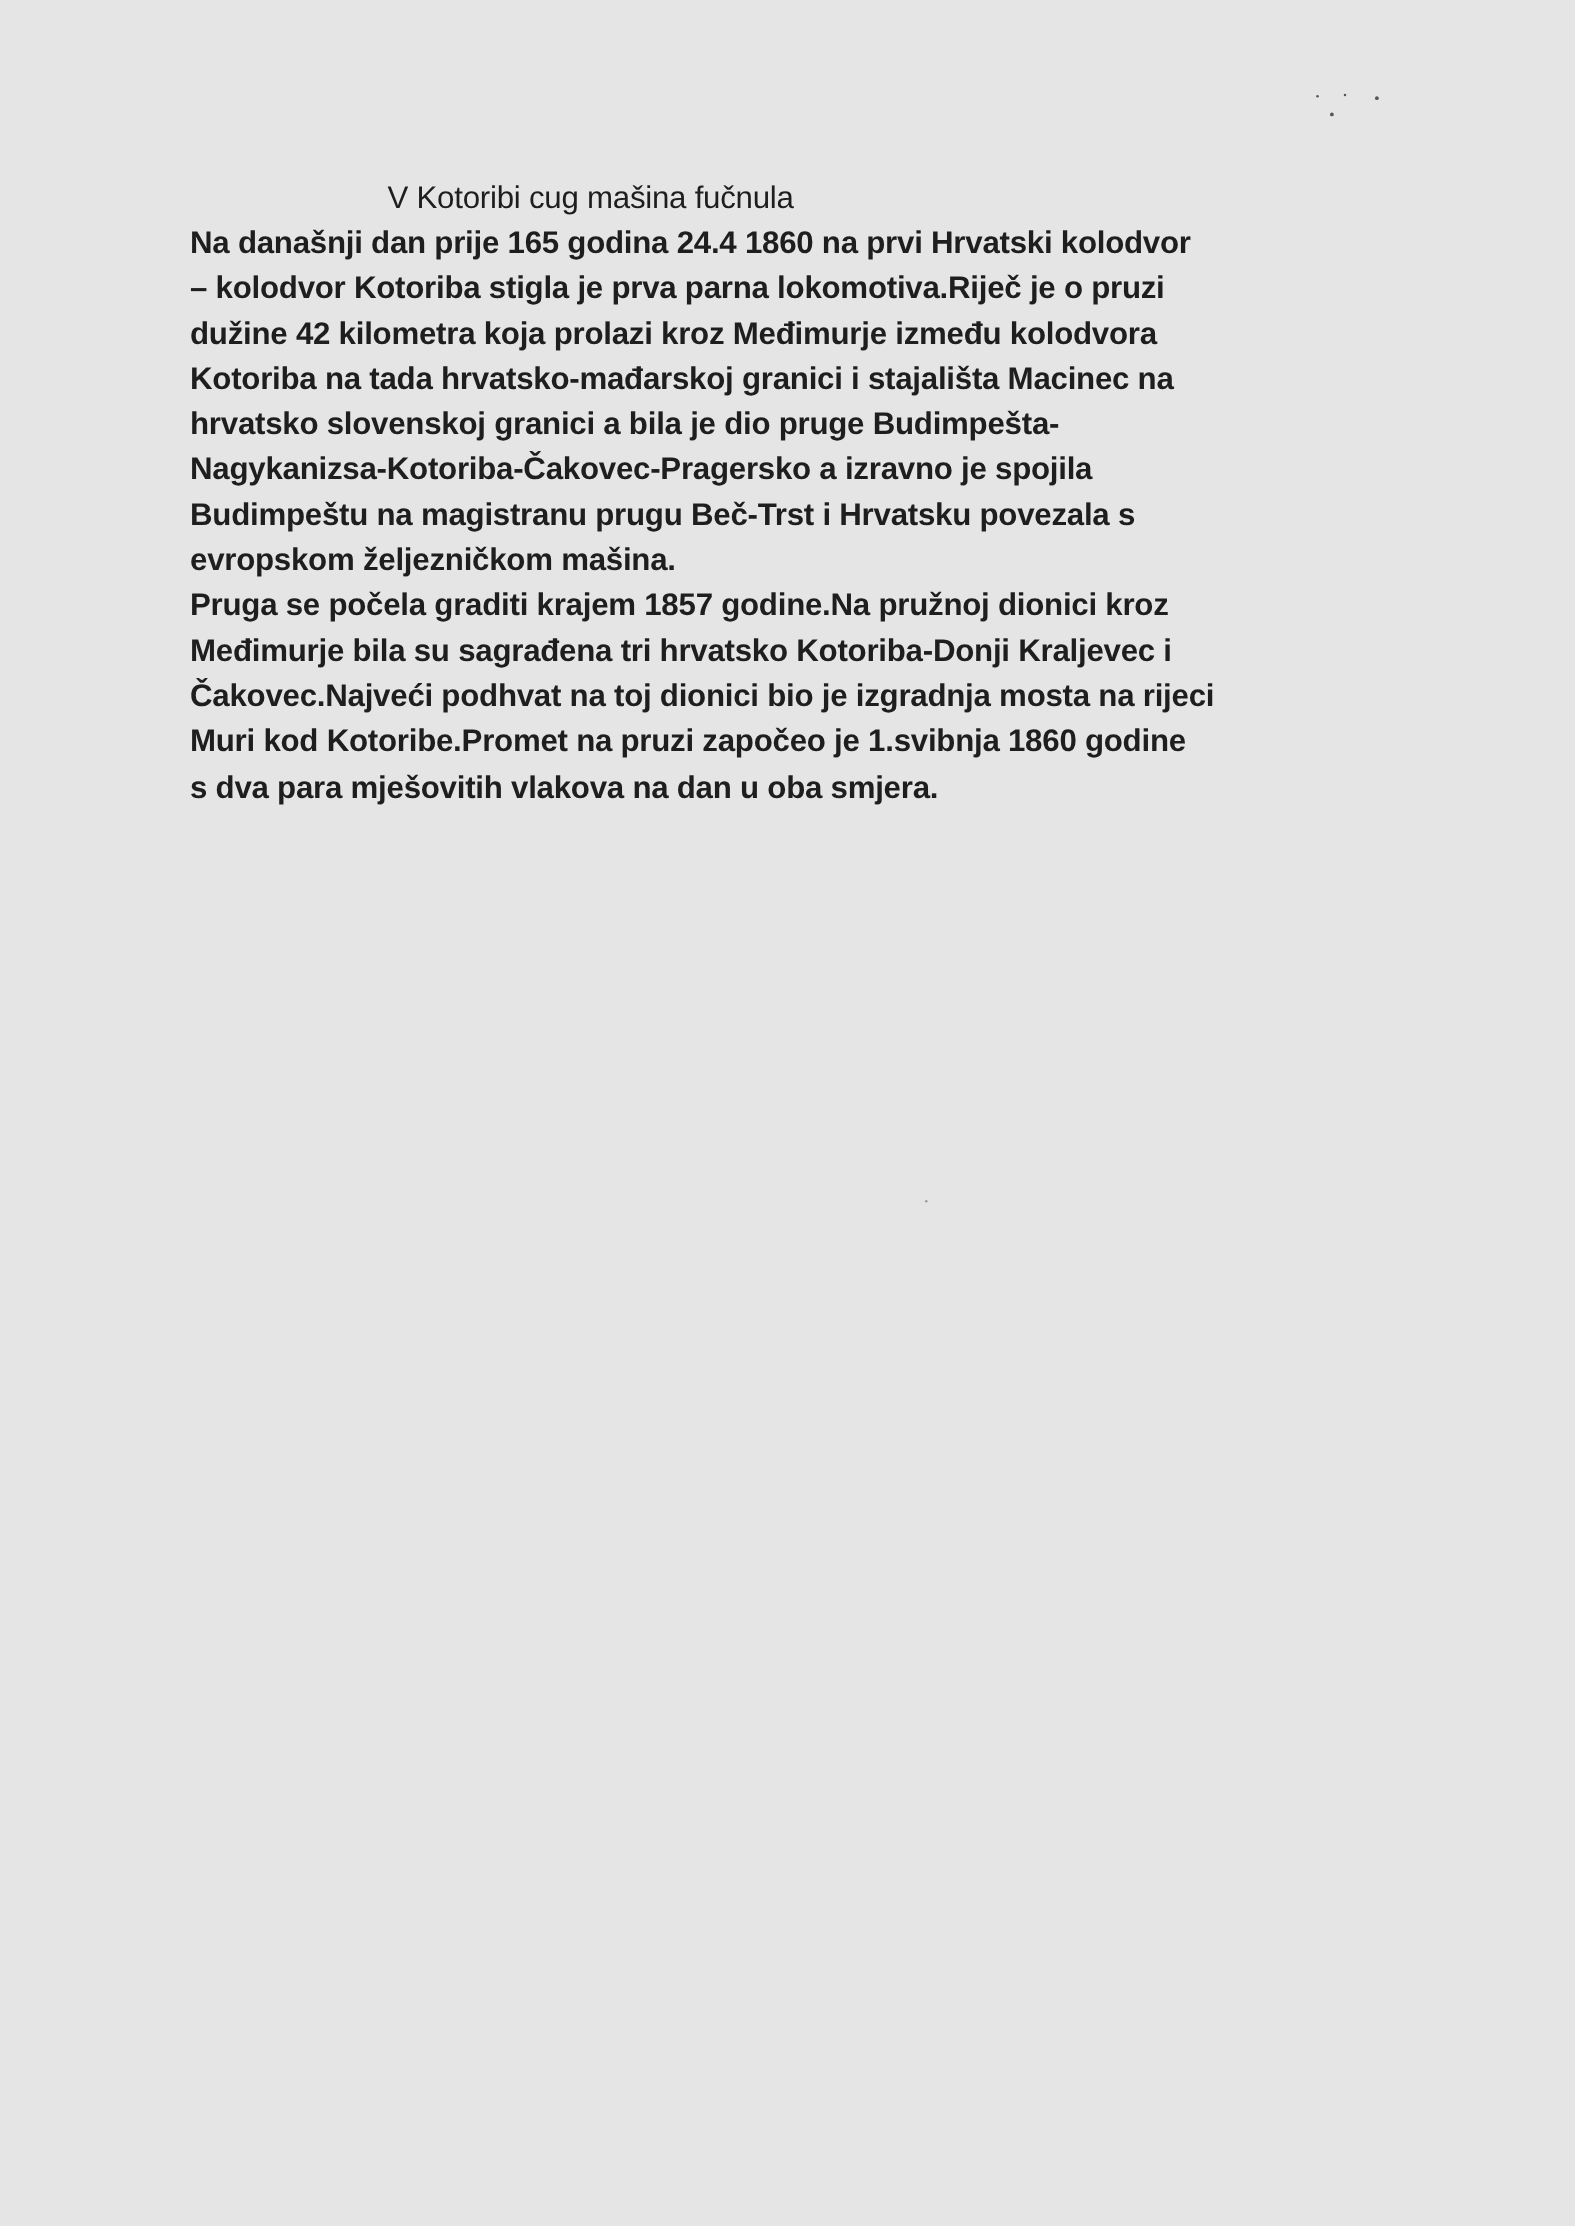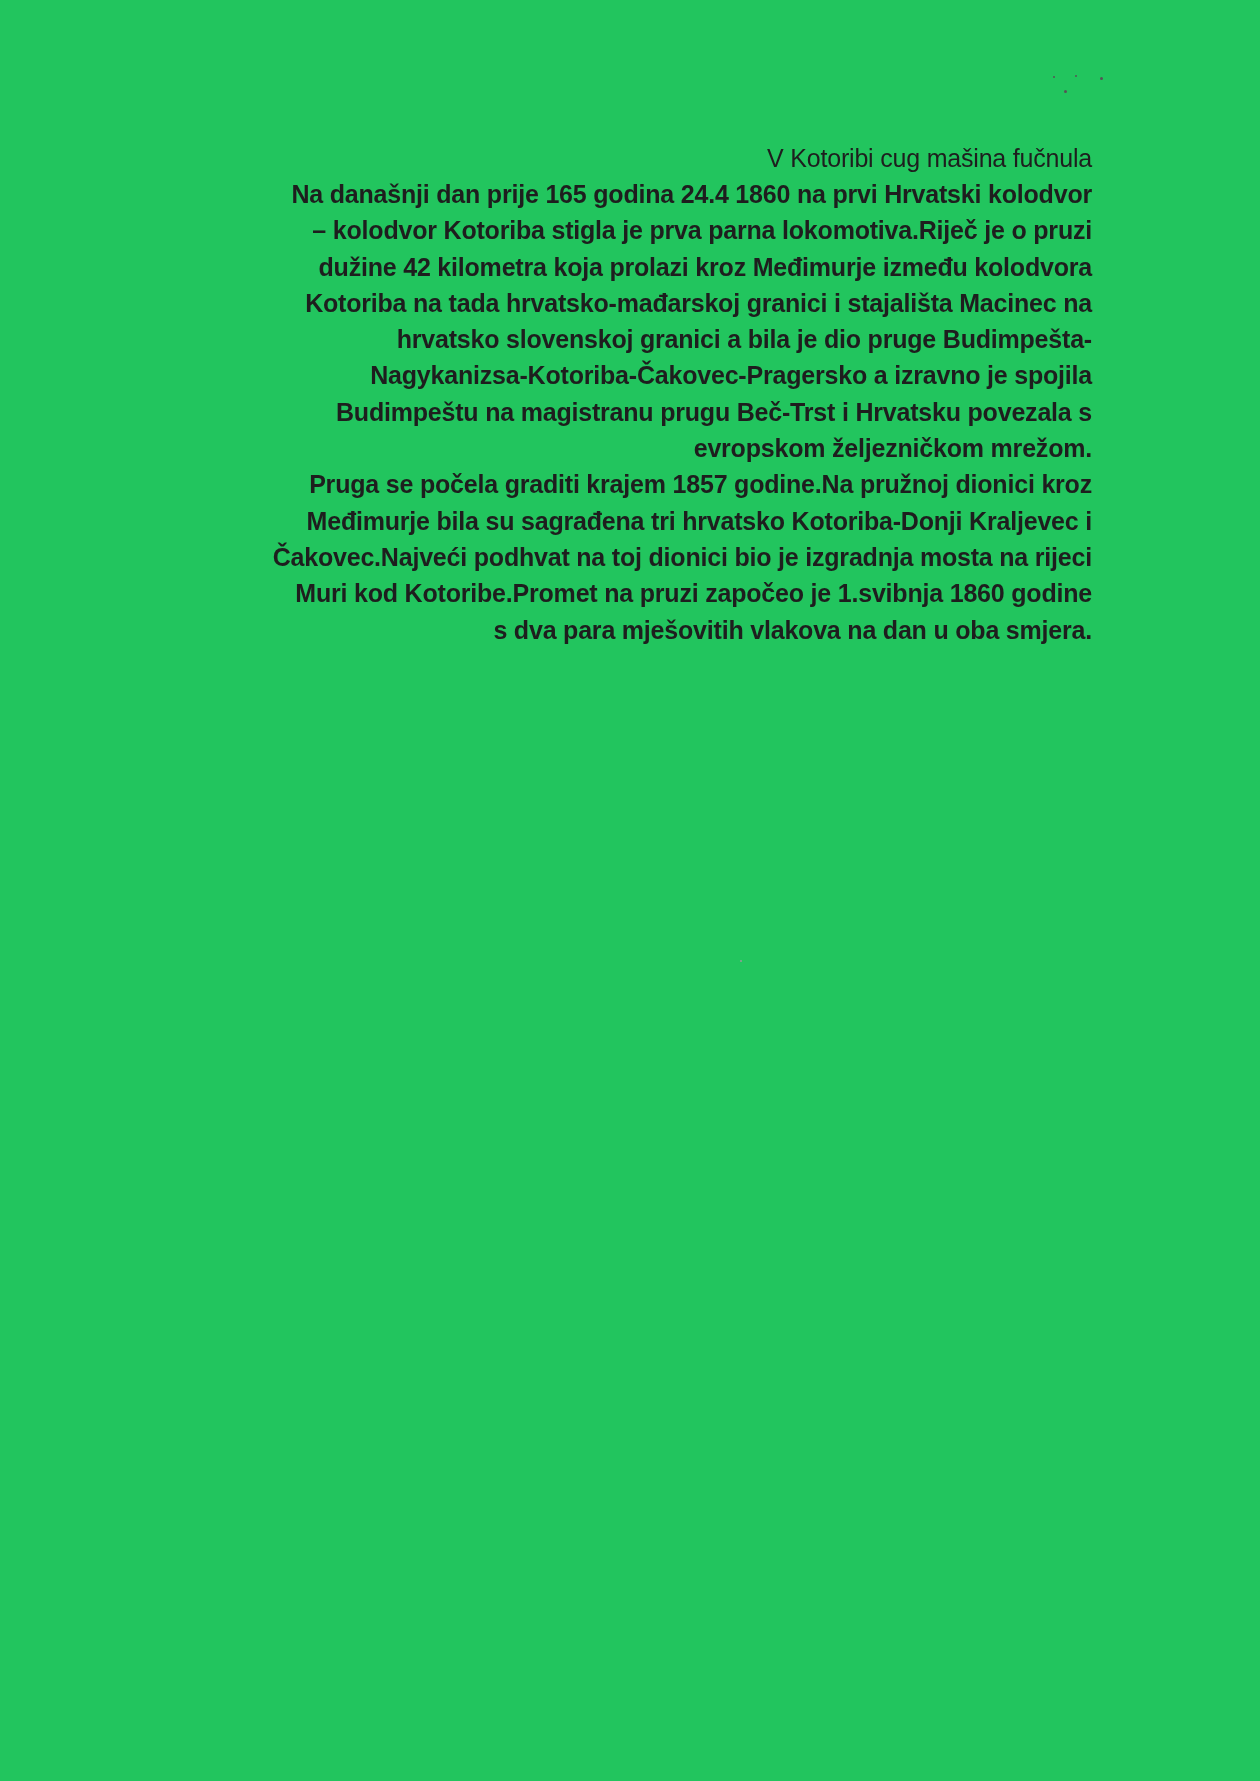--- a/index.html
+++ b/index.html
@@ -11,22 +11,21 @@
       width: 1260px;
       height: 1781px;
       position: relative;
       overflow: hidden;
     }
     .page {
       position: absolute;
       left: 0; top: 0;
       width: 1260px;
       height: 1781px;
-      background: #22c55e;
-      text-align: right;
+      background: #e5e5e5;
     }
     .doc {
       position: absolute;
       left: 152px;
       top: 140px;
       width: 940px;
       color: #1e1e1e;
       font-family: "Liberation Sans", "DejaVu Sans", sans-serif;
       font-size: 25px;
       letter-spacing: -0.2px;
@@ -62,20 +61,20 @@
 
   <div class="doc">
     <div class="title">V Kotoribi cug mašina fučnula</div>
     <div class="line">Na današnji dan prije 165 godina 24.4 1860  na prvi Hrvatski kolodvor</div>
     <div class="line">– kolodvor Kotoriba stigla je prva parna lokomotiva.Riječ je o pruzi</div>
     <div class="line">dužine 42 kilometra koja prolazi kroz Međimurje između kolodvora</div>
     <div class="line">Kotoriba na tada hrvatsko-mađarskoj granici i stajališta Macinec na</div>
     <div class="line">hrvatsko slovenskoj granici a bila je dio pruge Budimpešta-</div>
     <div class="line">Nagykanizsa-Kotoriba-Čakovec-Pragersko a izravno je spojila</div>
     <div class="line">Budimpeštu na magistranu prugu Beč-Trst i Hrvatsku povezala s</div>
-    <div class="line">evropskom željezničkom mrežom.</div>
+    <div class="line">evropskom željezničkom mašina.</div>
     <div class="line">Pruga se počela graditi krajem 1857 godine.Na pružnoj dionici kroz</div>
     <div class="line">Međimurje bila su sagrađena tri hrvatsko Kotoriba-Donji Kraljevec i</div>
     <div class="line">Čakovec.Najveći podhvat na toj dionici bio je izgradnja mosta na rijeci</div>
     <div class="line">Muri kod Kotoribe.Promet na pruzi započeo je 1.svibnja 1860 godine</div>
     <div class="line">s dva para mješovitih vlakova na dan u oba smjera.</div>
   </div>
 </div>
 
 </body></html>

